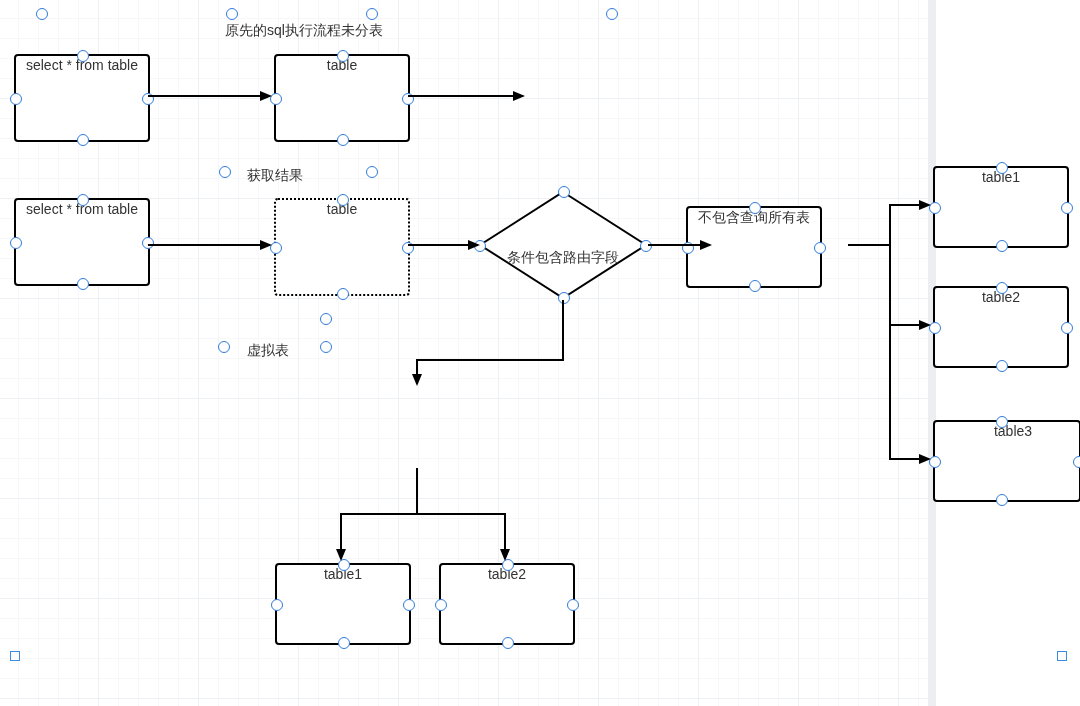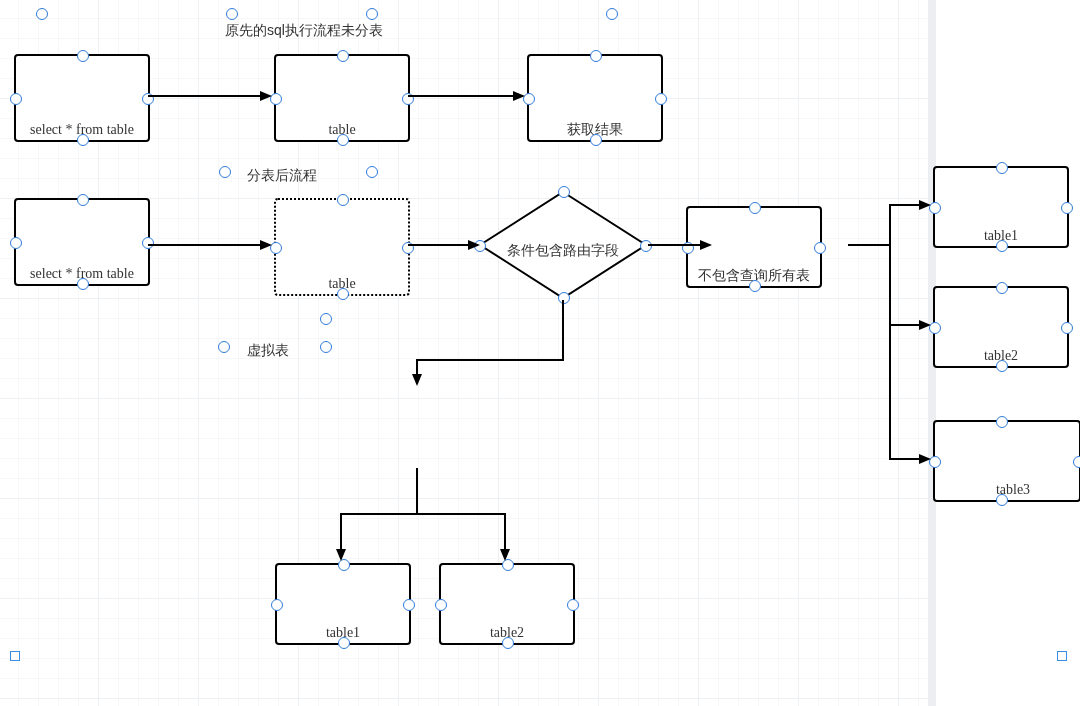--- a/index.html
+++ b/index.html
@@ -20,42 +20,41 @@
       linear-gradient(#eef1f4 1px, transparent 1px),
       linear-gradient(90deg, #eef1f4 1px, transparent 1px),
       linear-gradient(#f5f7f9 1px, transparent 1px),
       linear-gradient(90deg, #f5f7f9 1px, transparent 1px);
     background-size: 100px 100px, 100px 100px, 20px 20px, 20px 20px;
     background-position: -2px -2px, -2px -2px, -2px -2px, -2px -2px;
   }
   .node {
     position: absolute;
     display: flex;
-    align-items: flex-end;
+    align-items: flex-start;
     justify-content: center;
     text-align: center;
     line-height: 1.35;
-    font-family: Liberation Serif, serif;
   }
   .rect {
     background: #fff;
     border: 2px solid #000;
     border-radius: 4px;
   }
   .rect-dotted {
     background: #fff;
     border: 2px dotted #000;
     border-radius: 4px;
   }
   .diamond-outer {
     position: absolute;
   }
   .diamond-label {
     position: absolute;
-    top:6px; left:0; width:100%; height:100%;
+    top:13px; left:0; width:100%; height:100%;
     display:flex; align-items:center; justify-content:center;
     text-align:right;
   }
   .label {
     position: absolute;
     font-size: 14px;
     color: #333;
     white-space: nowrap;
   }
   
@@ -101,46 +100,39 @@
   <div class="port" style="left:606px; top:8px;"></div>
 
   <div class="port" style="left:219px; top:166px;"></div>
   <div class="port" style="left:366px; top:166px;"></div>
 
   <div class="port" style="left:320px; top:313px;"></div>
   <div class="port" style="left:218px; top:341px;"></div>
   <div class="port" style="left:320px; top:341px;"></div>
 
   <div class="label" style="left:225px; top:22px;">原先的sql执行流程未分表</div>
-  <div class="label" style="left:247px; top:167px;">分表后流程</div>
+  <div class="label" style="left:247px; top:167px;">获取结果</div>
   <div class="label" style="left:247px; top:342px;">虚拟表</div>
 
   <div class="node rect" style="left:14px; top:54px; width:132px; height:84px;">
     <span>select * from table</span>
     <div class="port" style="left:-6px; top:37px;"></div>
     <div class="port" style="right:-6px; top:37px;"></div>
     <div class="port" style="left:61px; top:-6px;"></div>
     <div class="port" style="left:61px; bottom:-6px;"></div>
   </div>
 
   <div class="node rect" style="left:274px; top:54px; width:132px; height:84px;">
     <span>table</span>
     <div class="port" style="left:-6px; top:37px;"></div>
     <div class="port" style="right:-6px; top:37px;"></div>
     <div class="port" style="left:61px; top:-6px;"></div>
     <div class="port" style="left:61px; bottom:-6px;"></div>
   </div>
 
-  <div class="node rect" style="left:527px; top:54px; width:132px; height:84px;">
-    <span>获取结果</span>
-    <div class="port" style="left:-6px; top:37px;"></div>
-    <div class="port" style="right:-6px; top:37px;"></div>
-    <div class="port" style="left:61px; top:-6px;"></div>
-    <div class="port" style="left:61px; bottom:-6px;"></div>
-  </div>
 
   <div class="node rect" style="left:14px; top:198px; width:132px; height:84px;">
     <span>select * from table</span>
     <div class="port" style="left:-6px; top:37px;"></div>
     <div class="port" style="right:-6px; top:37px;"></div>
     <div class="port" style="left:61px; top:-6px;"></div>
     <div class="port" style="left:61px; bottom:-6px;"></div>
   </div>
 
   <div class="node rect-dotted" style="left:274px; top:198px; width:132px; height:94px;">

